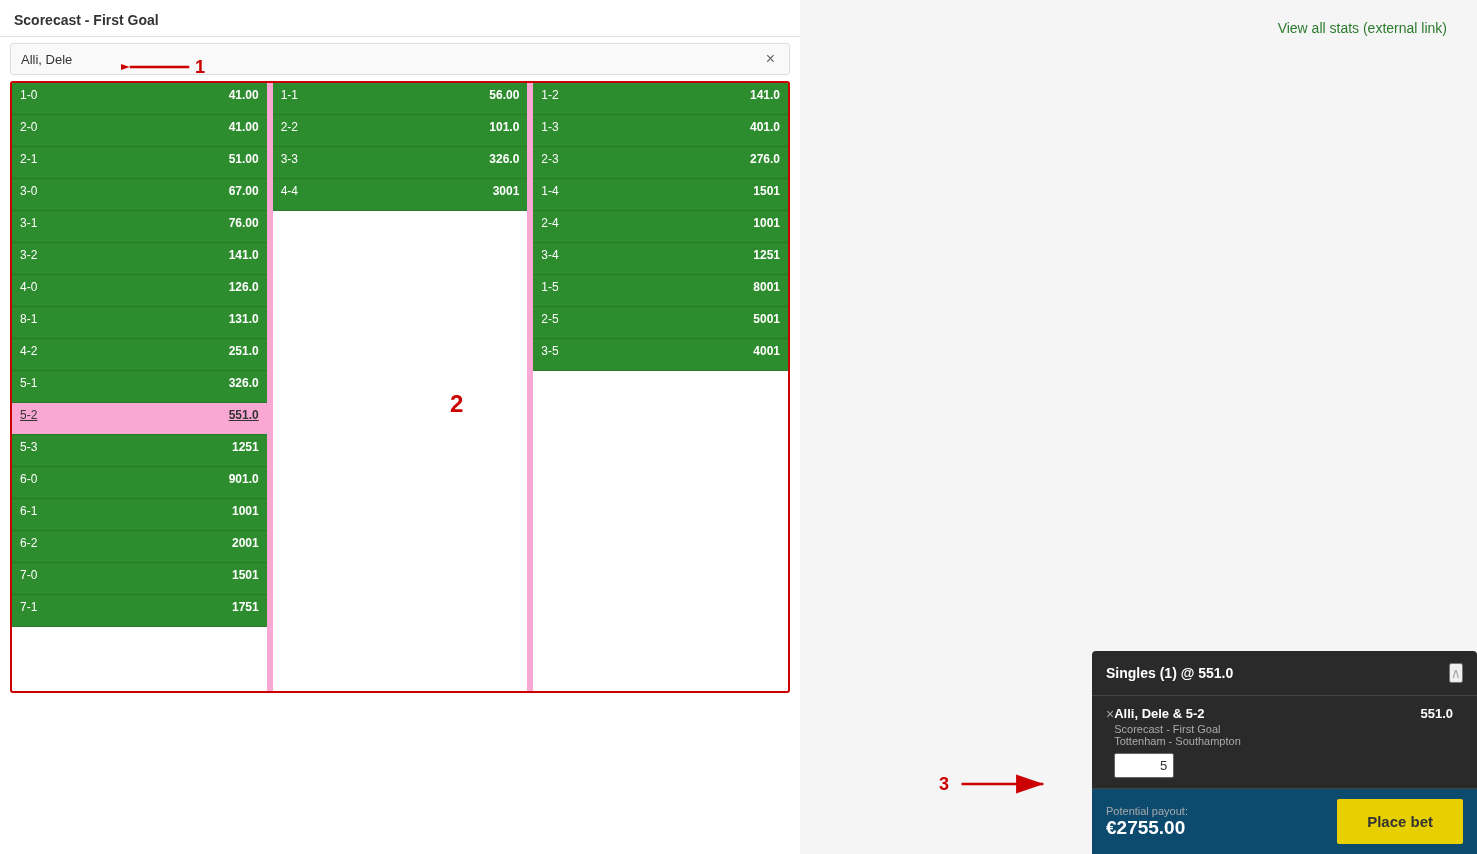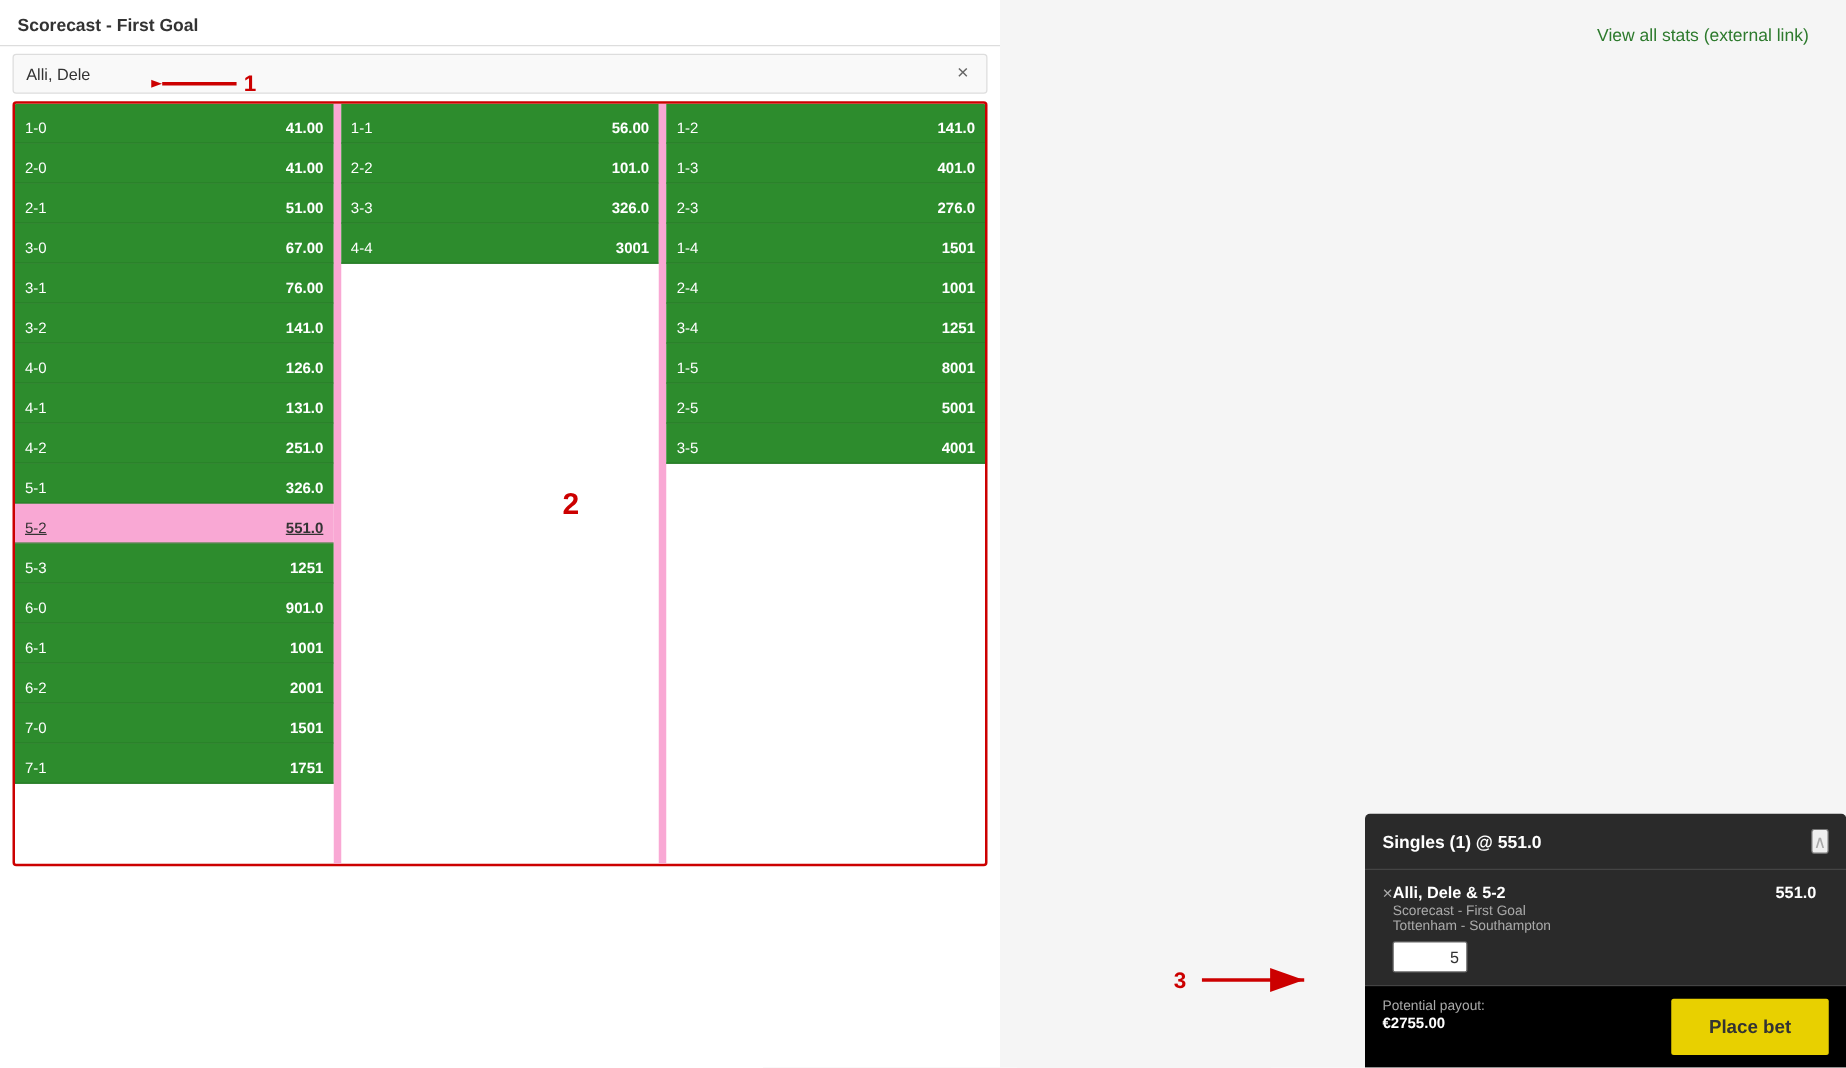--- a/index.html
+++ b/index.html
@@ -111,21 +111,21 @@
     }
 
     .grid-column {
       flex: 1;
       display: flex;
       flex-direction: column;
     }
 
     .grid-cell {
       display: flex;
-      align-items: flex-end;
+      align-items: flex-start;
       justify-content: space-between;
       padding: 5px 8px;
       background: #2d8c2d;
       color: #fff;
       font-size: 12px;
       border-bottom: 1px solid #277a27;
       cursor: pointer;
       min-height: 32px;
       gap: 40px;
     }
@@ -249,37 +249,38 @@
       background: #fff;
       border: 1px solid #666;
       color: #333;
       font-size: 13px;
       text-align: right;
       border-radius: 2px;
     }
 
     .bet-slip-footer {
       display: flex;
+      align-items: center;
       justify-content: space-between;
       padding: 10px 14px;
-      background: #000000;
+      background: #0c4a6e;
     }
 
     .payout-info {
       display: flex;
       flex-direction: column;
     }
 
     .payout-label {
       font-size: 11px;
       color: #aaa;
     }
 
     .payout-amount {
-      font-size: 12px;
+      font-size: 19px;
       font-weight: bold;
       color: #fff;
     }
 
     .place-bet-btn {
       background: #e8d000;
       color: #333;
       border: none;
       padding: 14px 30px;
       font-size: 15px;
@@ -372,21 +373,21 @@
         </div>
         <div class="grid-cell">
           <span class="cell-score">3-2</span>
           <span class="cell-odds">141.0</span>
         </div>
         <div class="grid-cell">
           <span class="cell-score">4-0</span>
           <span class="cell-odds">126.0</span>
         </div>
         <div class="grid-cell">
-          <span class="cell-score">4-1</span>
+          <span class="cell-score">8-1</span>
           <span class="cell-odds">131.0</span>
         </div>
         <div class="grid-cell">
           <span class="cell-score">4-2</span>
           <span class="cell-odds">251.0</span>
         </div>
         <div class="grid-cell">
           <span class="cell-score">5-1</span>
           <span class="cell-odds">326.0</span>
         </div>

